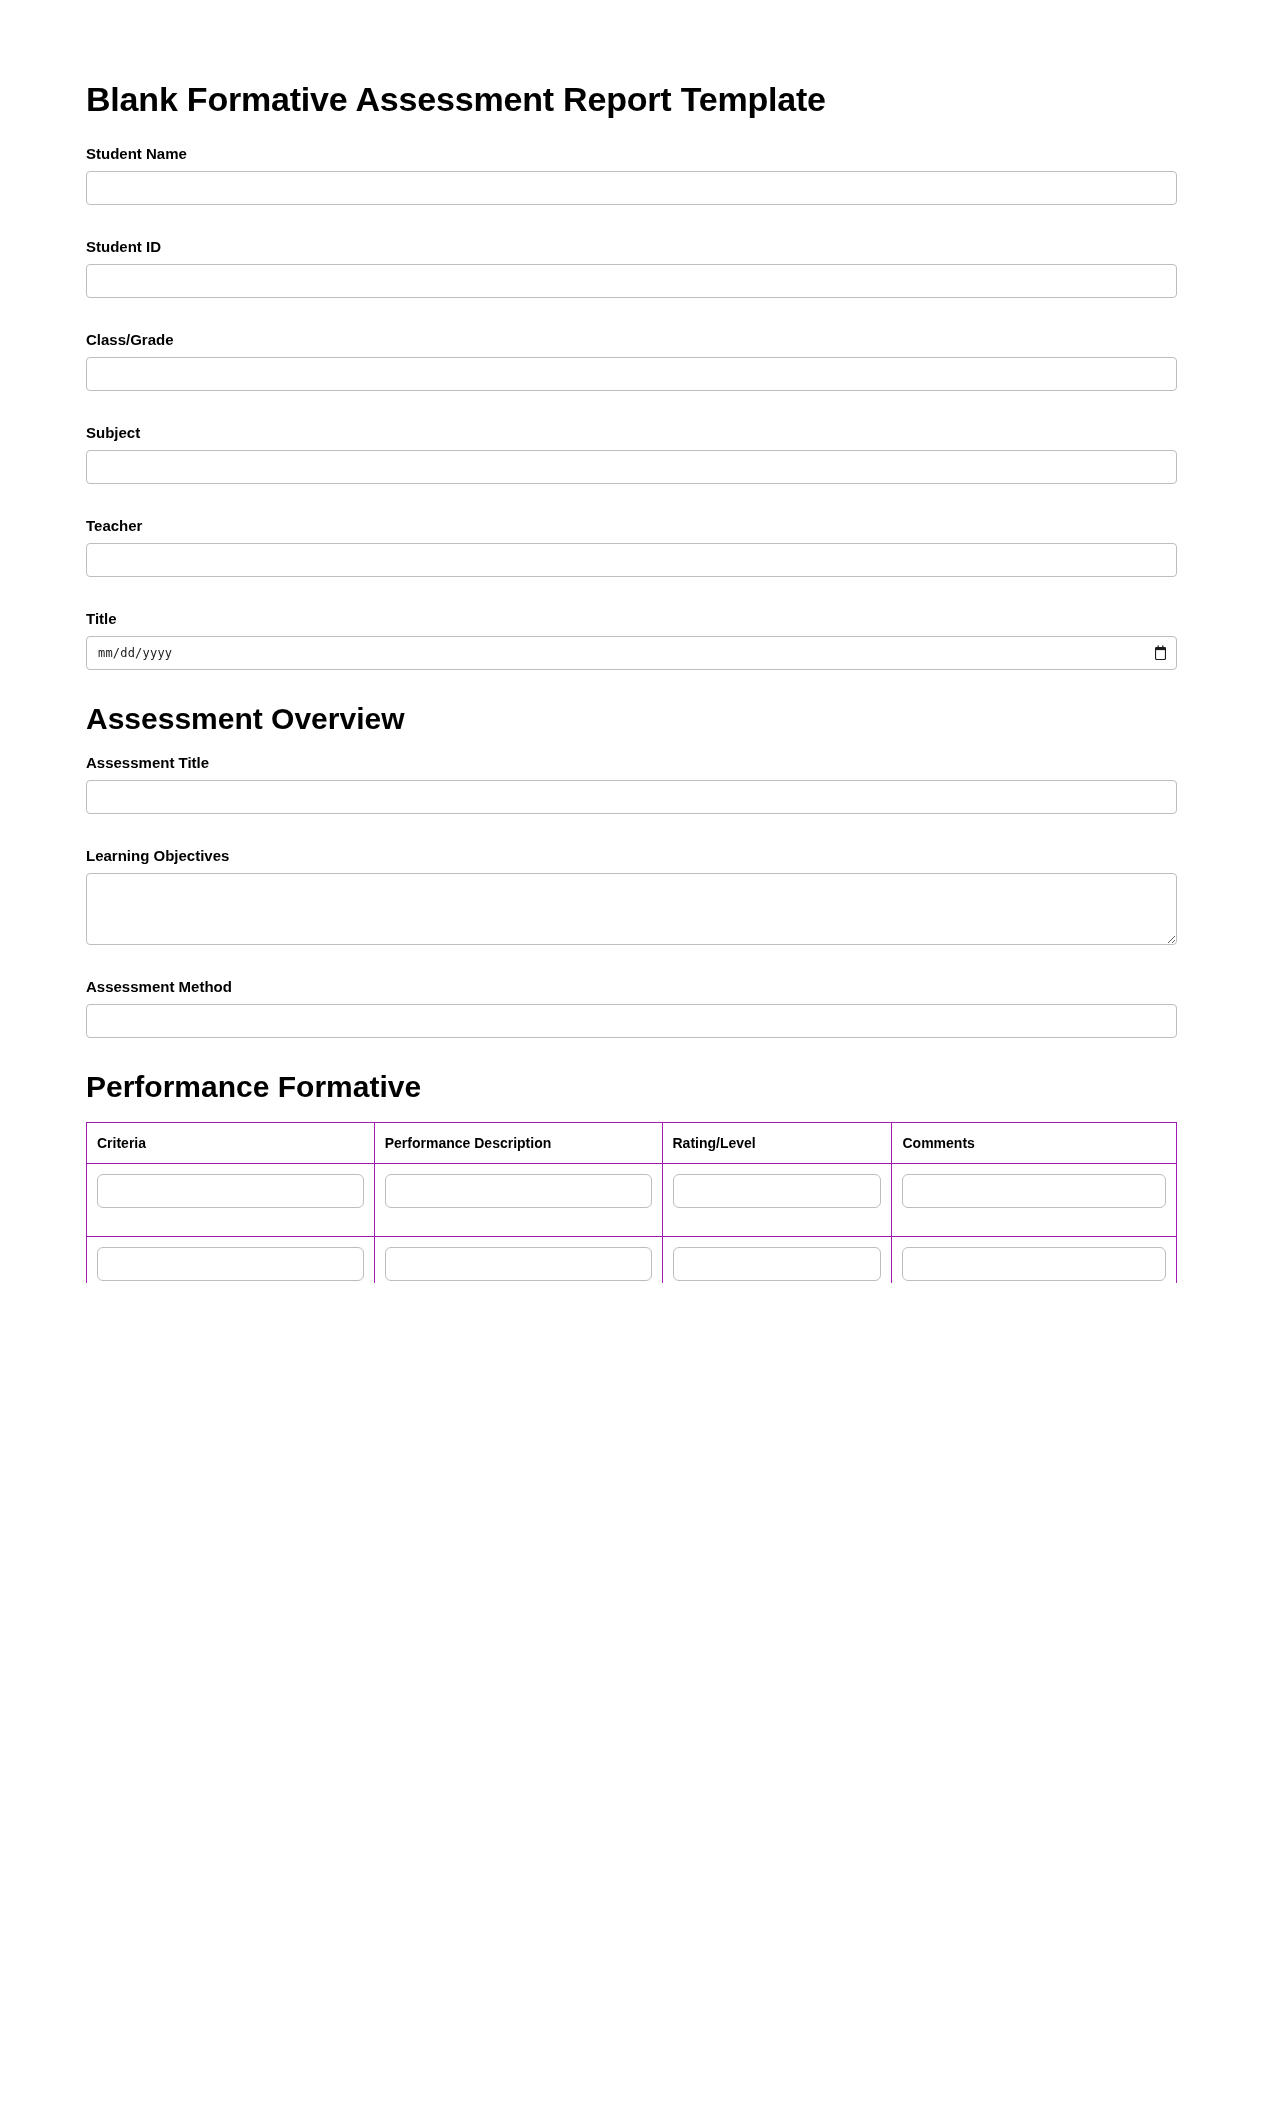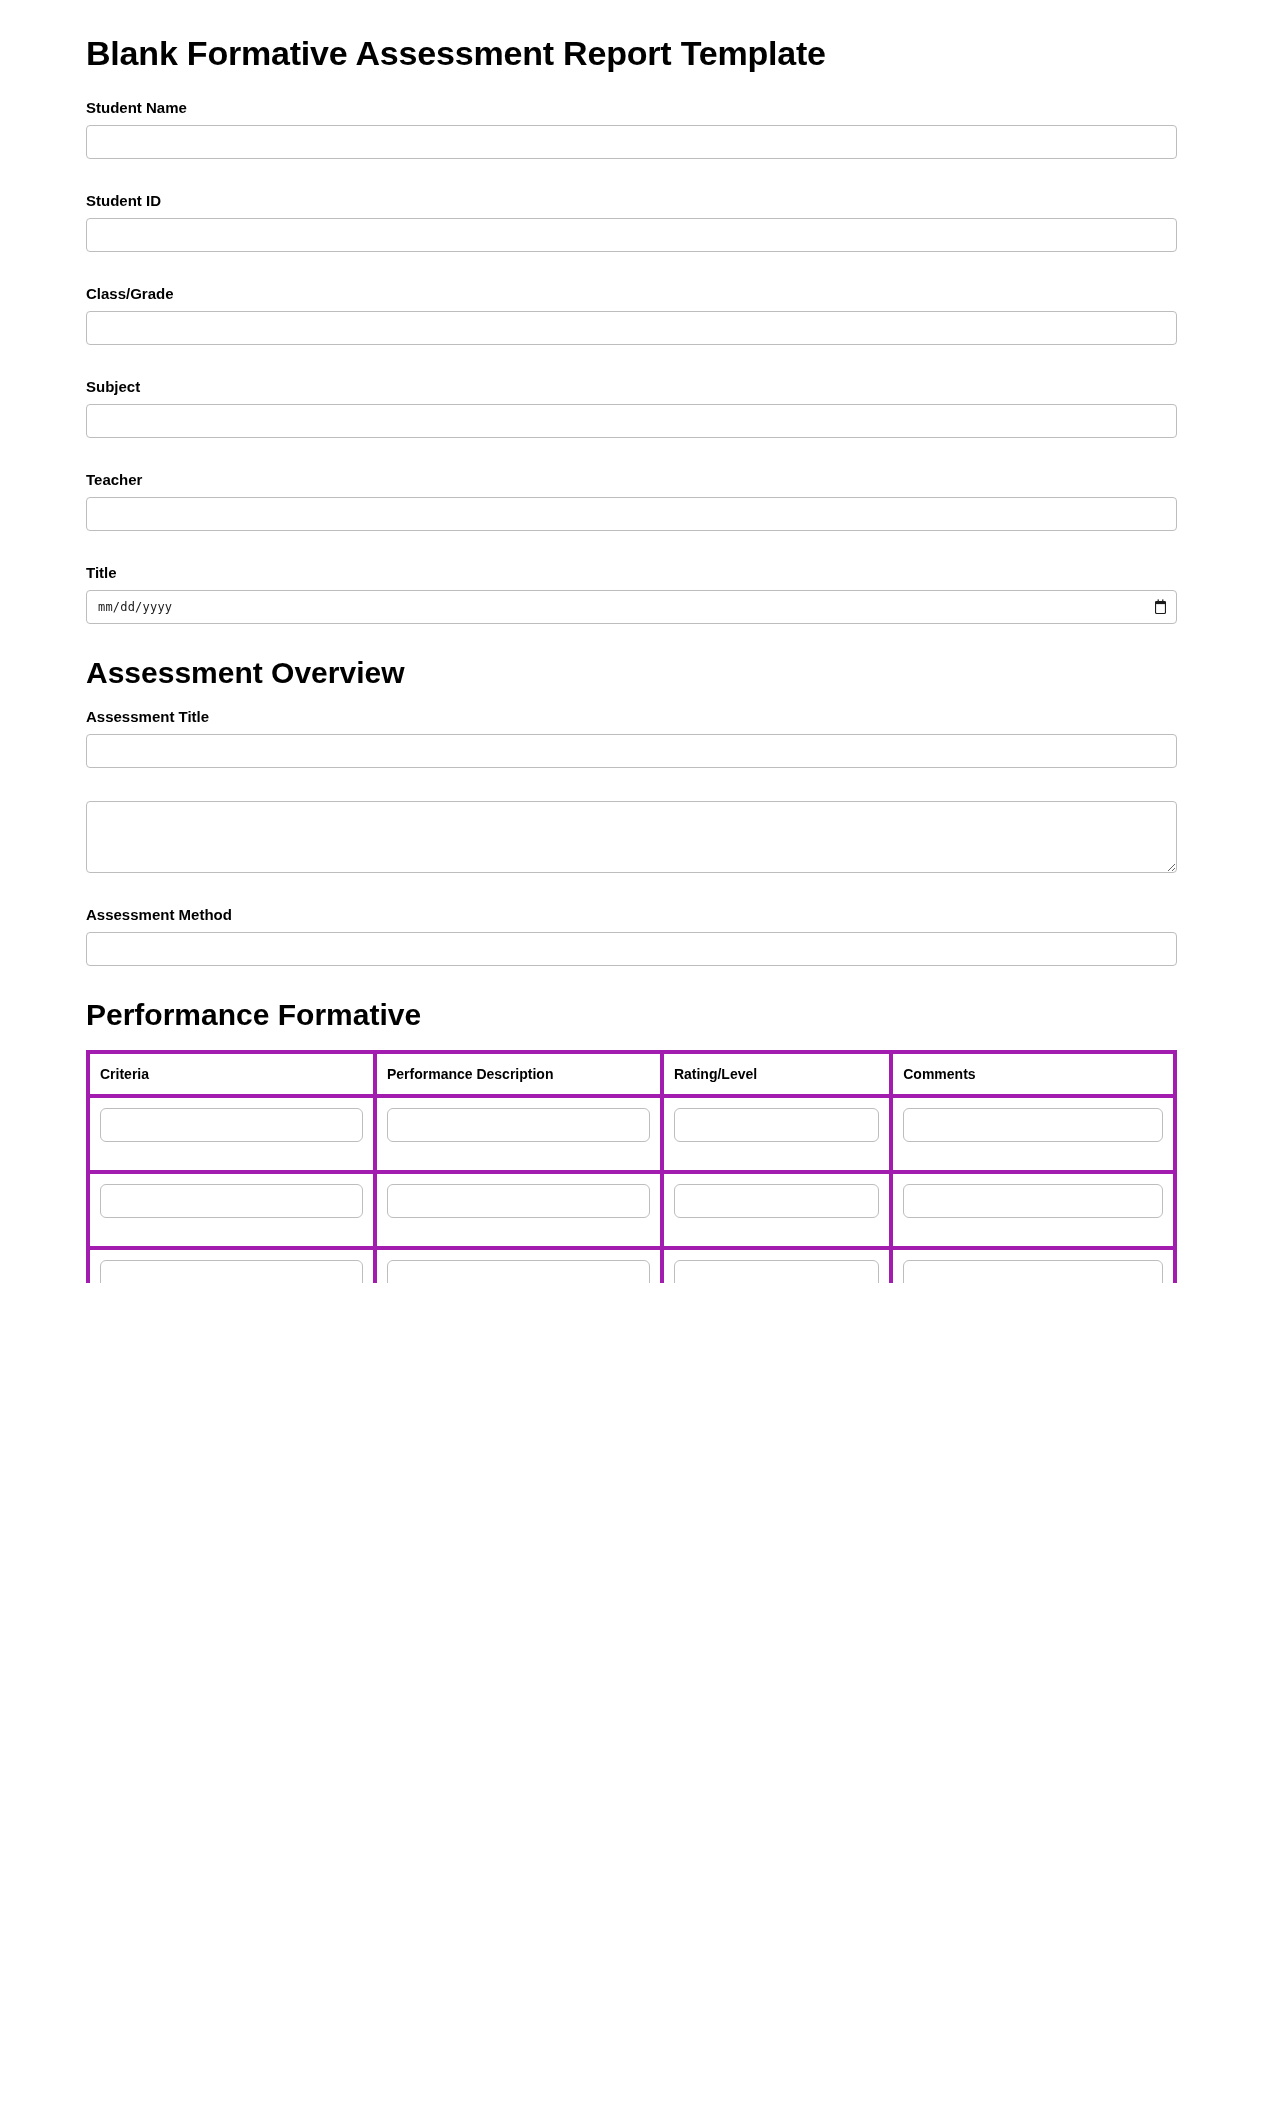--- a/index.html
+++ b/index.html
@@ -21,21 +21,21 @@
   .page-clip {
     position: absolute;
     top: 0;
     left: 0;
     width: 1263px;
     height: 1283px;
     overflow: hidden;
   }
 
   .content {
-    padding: 18px 86px 0 86px;
+    padding: 64px 86px 0 86px;
     width: 1263px;
   }
 
   h1.doc-title {
     font-size: 34px;
     font-weight: bold;
     line-height: 1.15;
     margin: 16px 0 26px 0;
     letter-spacing: -0.2px;
     color: #000;
@@ -124,21 +124,21 @@
   }
 
   table.criteria-table {
     width: 100%;
     border-collapse: collapse;
     margin-top: 6px;
     table-layout: fixed;
   }
   table.criteria-table th,
   table.criteria-table td {
-    border: 4px solid #a21caf;
+    border: 1px solid #a21caf;
     vertical-align: top;
     text-align: left;
   }
   table.criteria-table th {
     font-size: 14px;
     font-weight: bold;
     padding: 12px 10px;
     background: #ffffff;
     color: #000;
   }
@@ -220,20 +220,21 @@
     <div>
 
       <h2 class="section-title">Assessment Overview</h2>
 
       <div class="field">
         <label class="field-label">Assessment Title</label>
         <input class="text-input" type="text" placeholder="" style="">
       </div>
 
       <div class="field">
+        <label class="field-label">Learning Objectives</label>
         <textarea class="textarea-input" placeholder="" style=""></textarea>
       </div>
 
       <div class="field">
         <label class="field-label">Assessment Method</label>
         <input class="text-input" type="text" placeholder="" style="">
       </div>
 
     </div>
 

